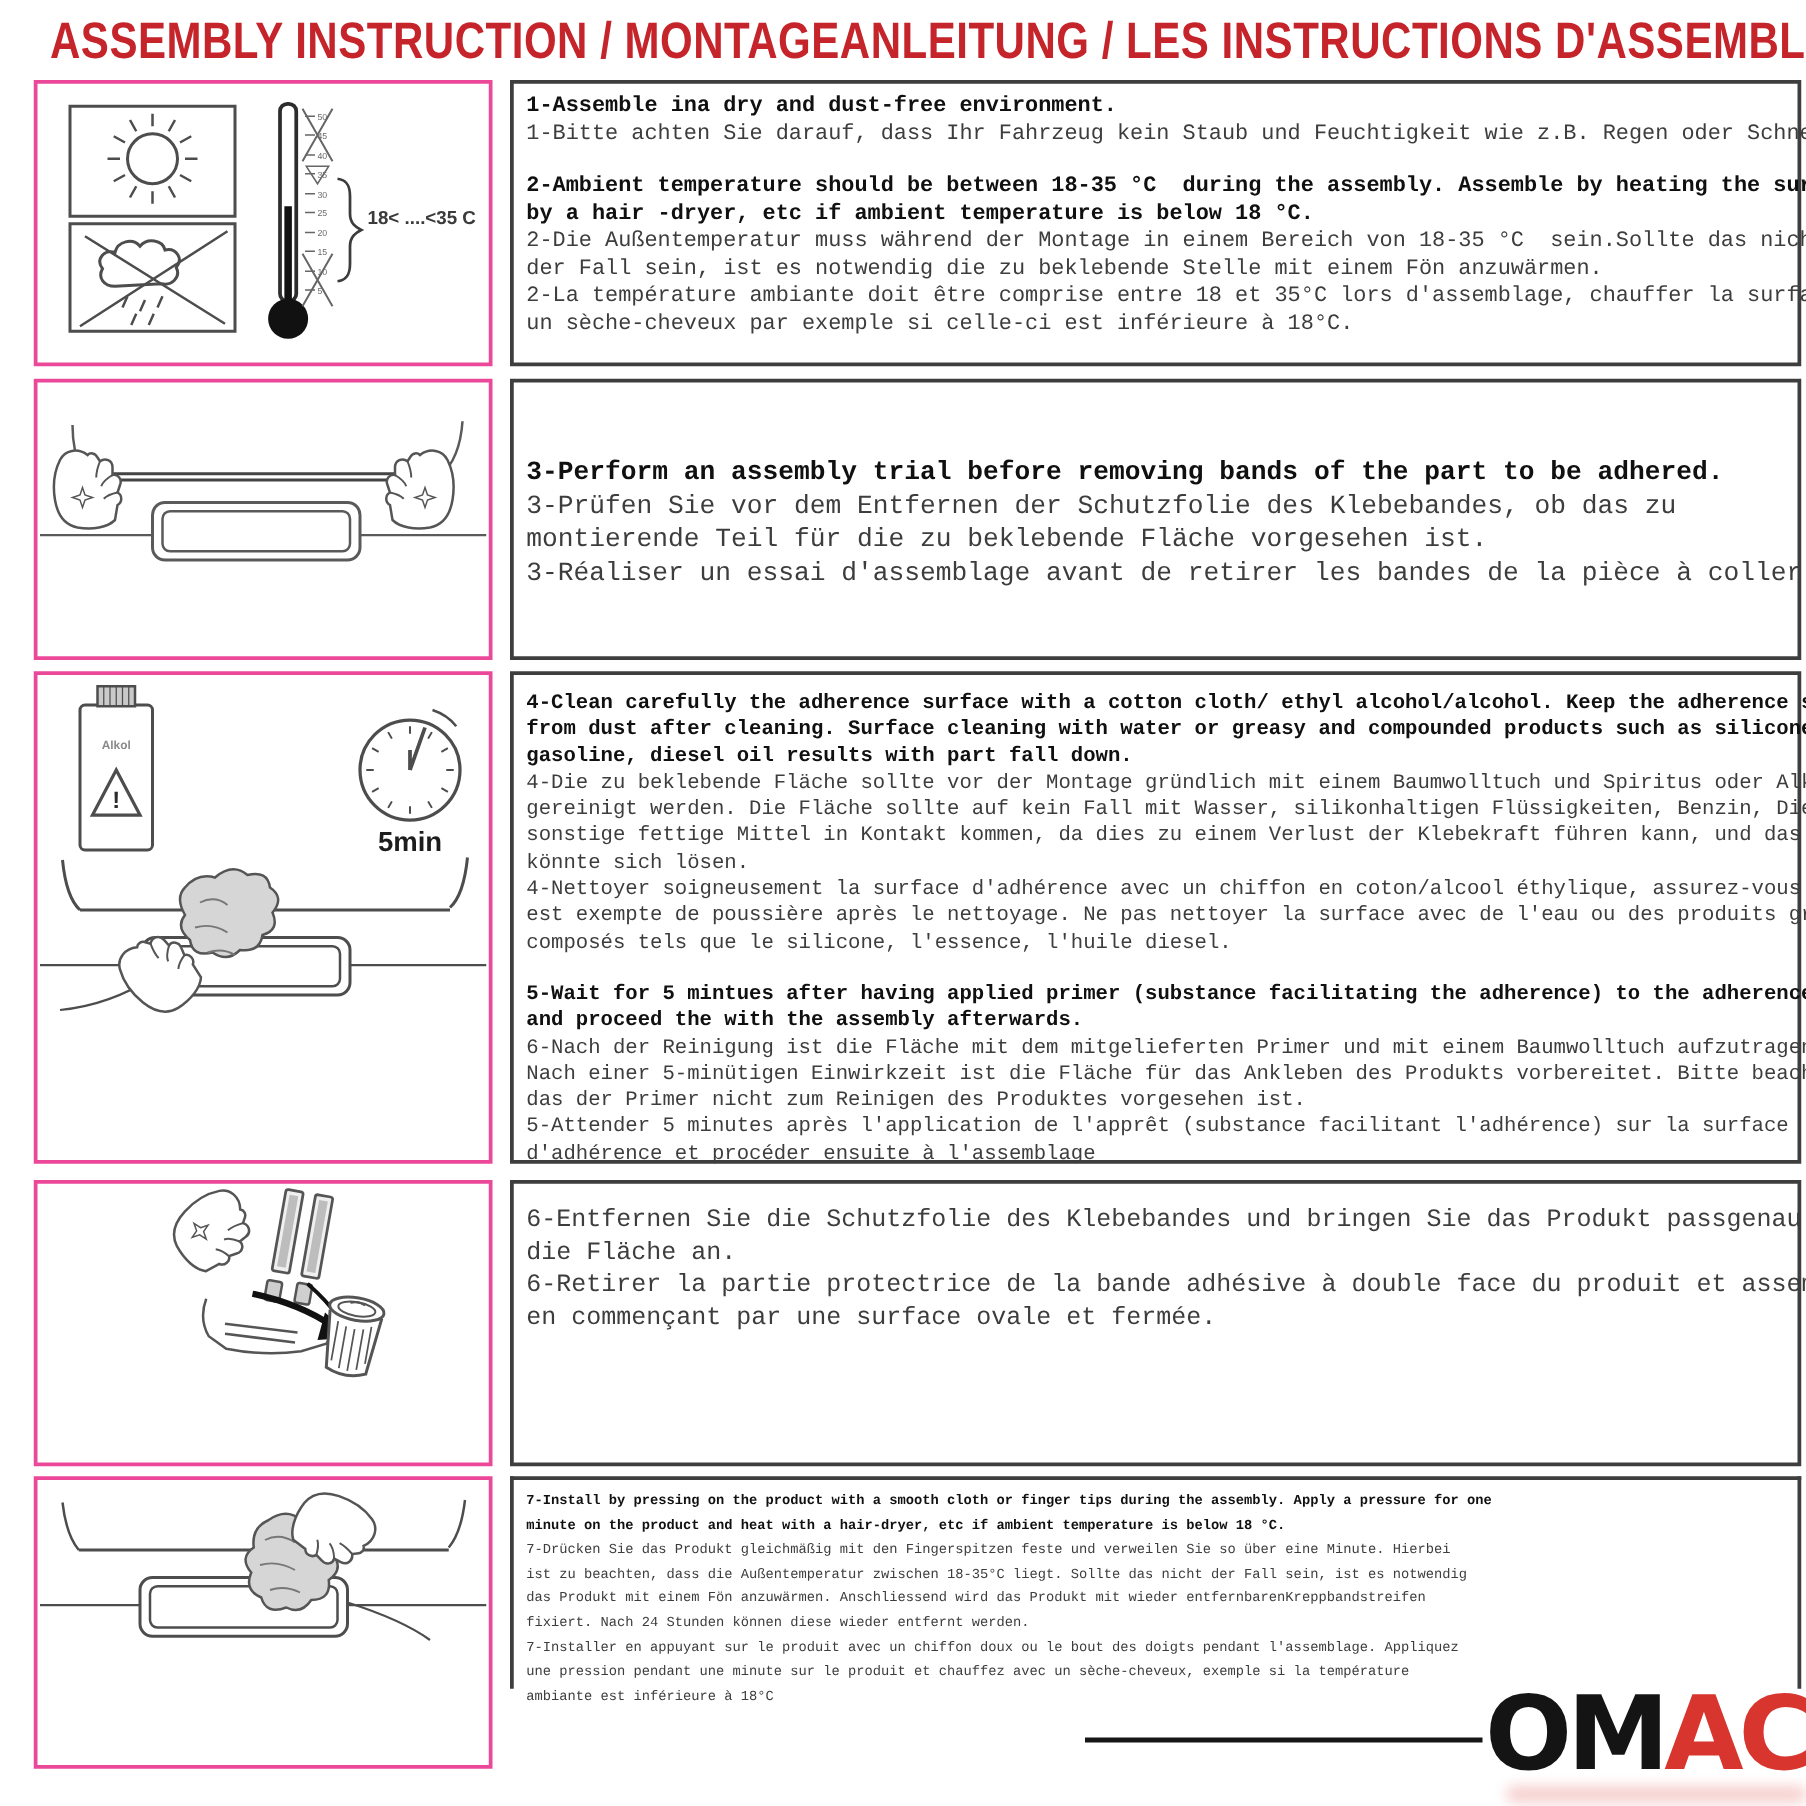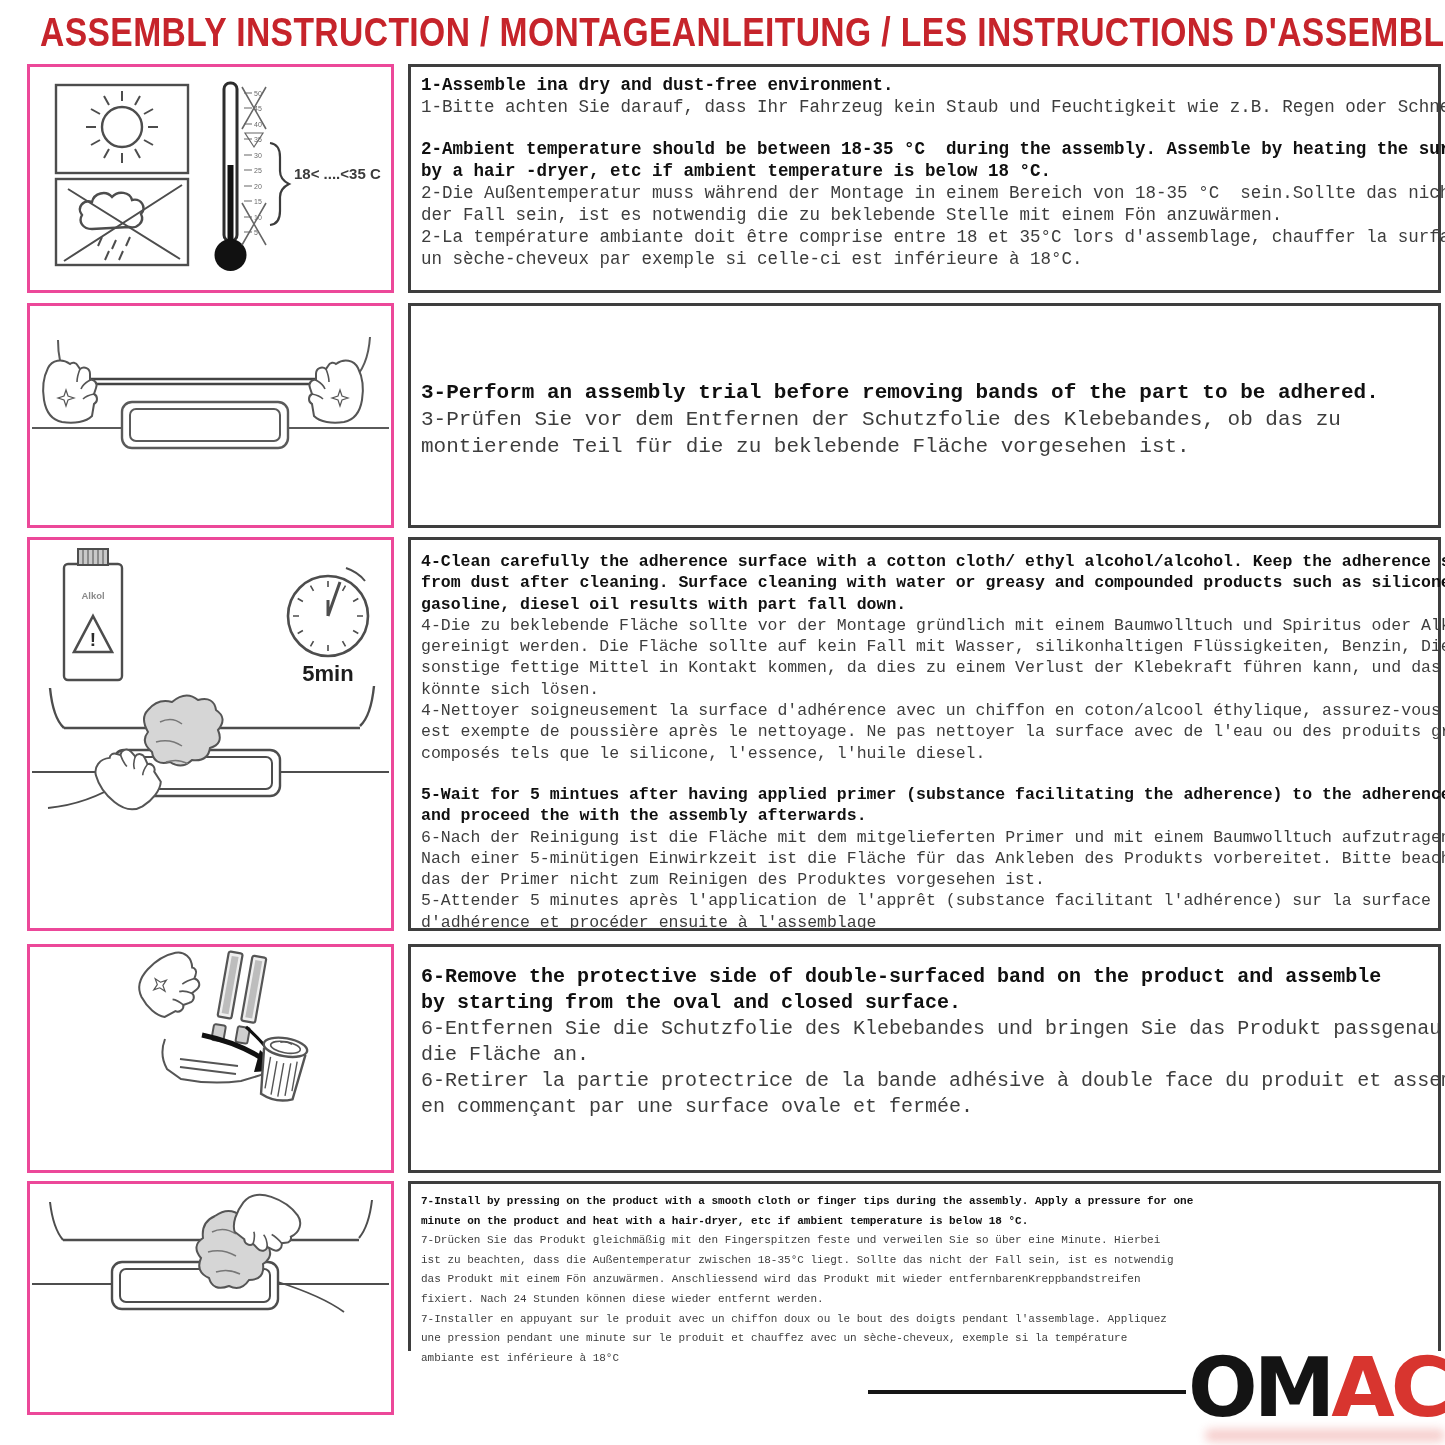--- a/index.html
+++ b/index.html
@@ -127,20 +127,21 @@
       <path d="M30,8 C22,2 12,4 8,12 C4,20 2,32 4,44 C6,56 12,64 22,66 C34,68 46,66 52,60 L54,48 C58,46 58,40 54,38 L56,32 C58,27 54,23 50,24 L50,18 C50,12 44,10 40,13 L38,10 C36,6 32,6 30,8 Z" fill="#fff" stroke="#555" stroke-width="2"></path>
       <path d="M40,13 C38,18 37,22 37,26 M50,24 C45,27 42,30 41,33 M54,38 C49,39 45,41 43,43" fill="none" stroke="#555" stroke-width="1.6"></path>
       <path d="M24,40 l2,-6 l2,6 l6,2 l-6,2 l-2,6 l-2,-6 l-6,-2 z" fill="none" stroke="#555" stroke-width="1.2"></path>
     </g>
   </svg>
 </div>
 <div class="tbox s2" id="r2t">
   <p class="para b">3-Perform an assembly trial before removing bands of the part to be adhered.</p>
   <p class="para">3-Prüfen Sie vor dem Entfernen der Schutzfolie des Klebebandes, ob das zu
 montierende Teil für die zu beklebende Fläche vorgesehen ist.</p>
+  <p class="para">3-Réaliser un essai d'assemblage avant de retirer les bandes de la pièce à coller</p>
 </div>
 
 <div class="ibox" id="r3i">
   <svg viewBox="0 0 361 388">
     <g fill="none" stroke="#4d4d4d" stroke-width="2.4">
       <g>
         <rect x="34" y="24" width="58" height="116" rx="4"></rect>
         <rect x="48" y="9" width="30" height="16" fill="#c9c9c9" stroke-width="2"></rect>
         <path stroke-width="1" d="M53,9v16 M58,9v16 M63,9v16 M68,9v16 M73,9v16"></path>
       </g>
@@ -213,22 +214,20 @@
     <g transform="rotate(10 252 120)" fill="none" stroke="#555">
       <path d="M231,104 l5,46 q16,7 32,0 l5,-46" fill="#fff" stroke-width="2.4"></path>
       <path stroke-width="1.4" d="M239,112 v32 M246,115 v34 M253,116 v34 M260,115 v33 M266,112 v30"></path>
       <ellipse cx="252" cy="100" rx="22" ry="9" fill="#fff" stroke-width="2.4"></ellipse>
       <ellipse cx="252" cy="100" rx="15" ry="5.5" stroke-width="1.6"></ellipse>
       <path d="M246,96 q6,-3 12,0" stroke-width="1.6"></path>
     </g>
   </svg>
 </div>
 <div class="tbox s4" id="r4t">
-  <p class="para b">6-Remove the protective side of double-surfaced band on the product and assemble
-by starting from the oval and closed surface.</p>
   <p class="para">6-Entfernen Sie die Schutzfolie des Klebebandes und bringen Sie das Produkt passgenau auf
 die Fläche an.</p>
   <p class="para">6-Retirer la partie protectrice de la bande adhésive à double face du produit et assembler-le
 en commençant par une surface ovale et fermée.</p>
 </div>
 
 <div class="ibox" id="r5i">
   <svg viewBox="0 0 361 228">
     <g fill="none" stroke="#4d4d4d">
       <path stroke-width="2" d="M20,18 q3,26 13,38"></path>

